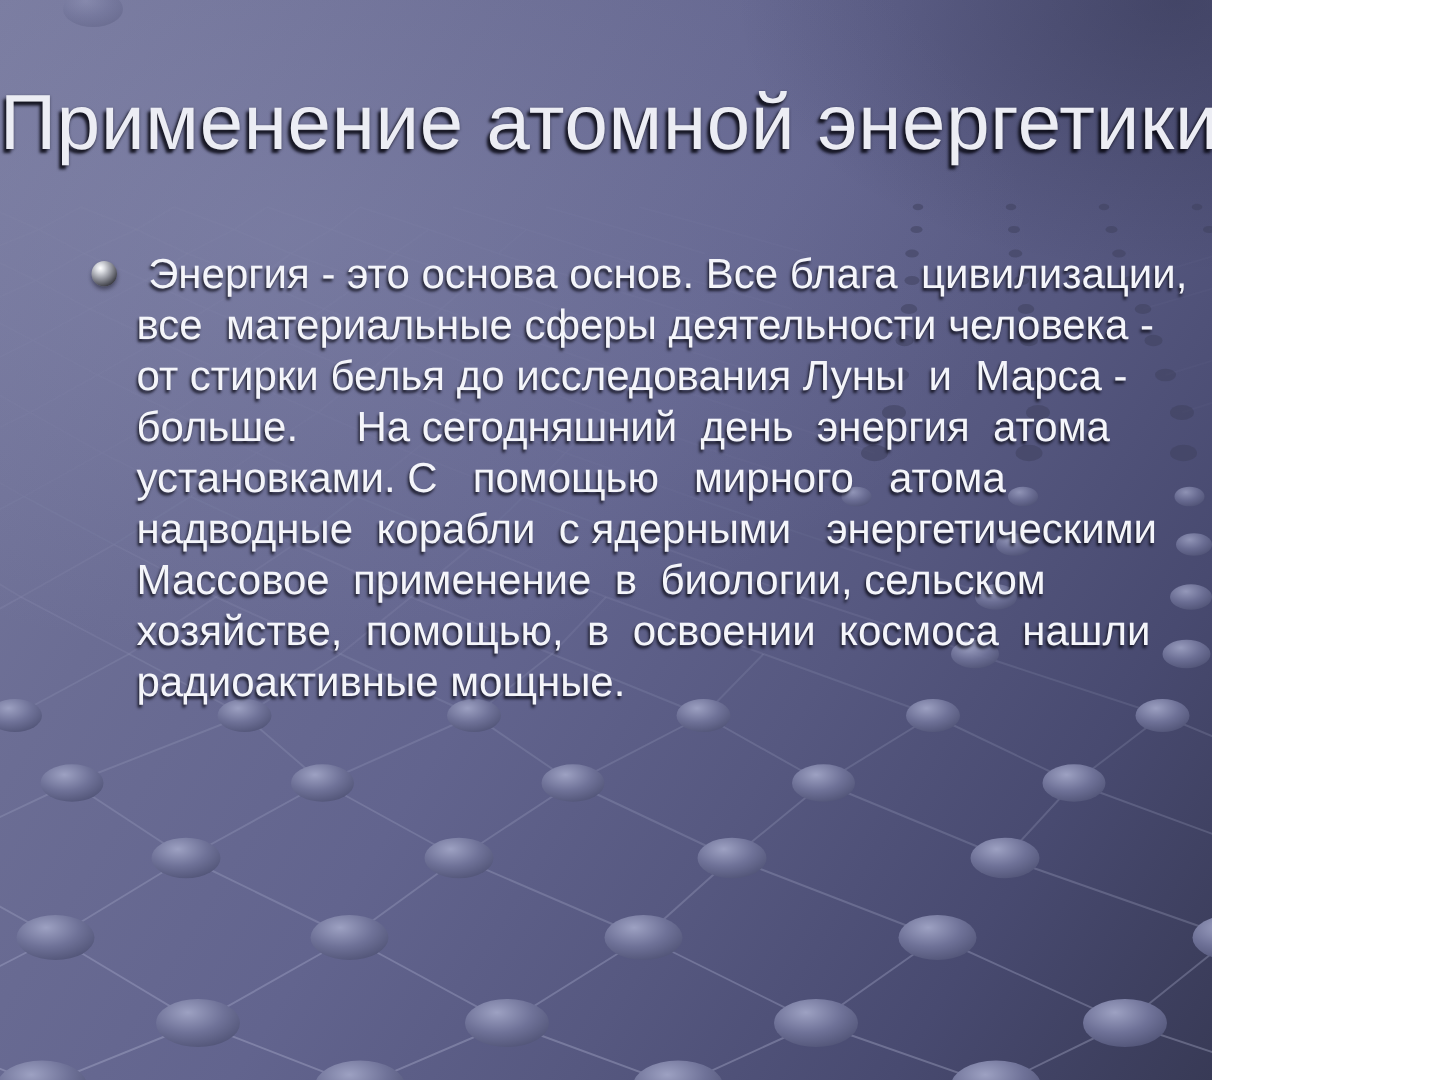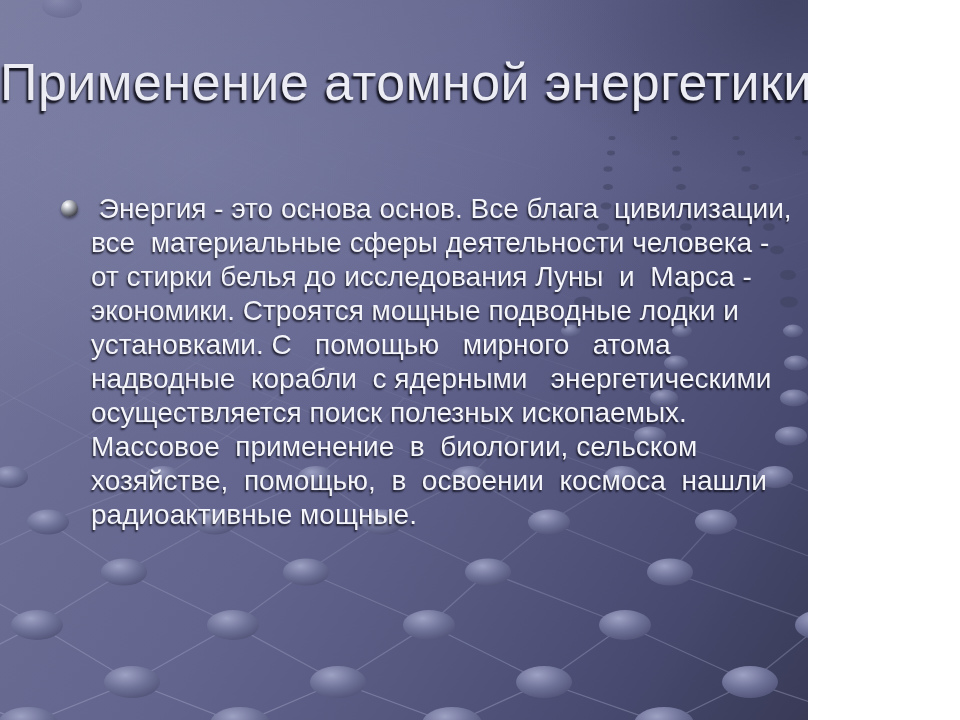--- a/index.html
+++ b/index.html
@@ -31,21 +31,21 @@
     margin:0;
     text-align:center;
     font-size:52px;
     font-weight:400;
     letter-spacing:0.5px;
     color:var(--title-text);
     text-shadow:-2px 3px 2px rgba(8,8,18,0.85), 0 1px 2px rgba(8,8,18,0.45);
     white-space:nowrap;
   }
   .body-block{
-    position:absolute;left:57px;top:192px;z-index:2;
+    position:absolute;left:57px;top:166px;z-index:2;
     display:flex;align-items:flex-start;
   }
   .bullet-sphere{
     flex:0 0 auto;
     width:17px;height:17px;border-radius:50%;
     margin:8px 13px 0 4px;
     background:
       radial-gradient(circle at 35% 28%, #ffffff 0%, #dcdee3 16%, #90929b 45%, #41424a 75%, #16161c 100%);
     box-shadow:0 2px 3px rgba(10,10,20,0.45);
   }
@@ -405,23 +405,22 @@
   </svg>
 
   <h1 class="title">Применение атомной энергетики</h1>
 
   <div class="body-block">
     <span class="bullet-sphere"></span>
     <div class="body-lines">
       <div class="line"> Энергия - это основа основ. Все блага  цивилизации,</div>
       <div class="line">все  материальные сферы деятельности человека -</div>
       <div class="line">от стирки белья до исследования Луны  и  Марса -</div>
-      <div class="line">экономики. Строятся мощные подводные лодки и</div>
+      <div class="line">больше.     На сегодняшний  день  энергия  атома</div>
       <div class="line">установками. С   помощью   мирного   атома</div>
       <div class="line">надводные  корабли  с ядерными   энергетическими</div>
-      <div class="line">осуществляется поиск полезных ископаемых.</div>
       <div class="line">Массовое  применение  в  биологии, сельском</div>
       <div class="line">хозяйстве,  помощью,  в  освоении  космоса  нашли</div>
       <div class="line">радиоактивные мощные.</div>
     </div>
   </div>
 
 </div>
 
 </body></html>

